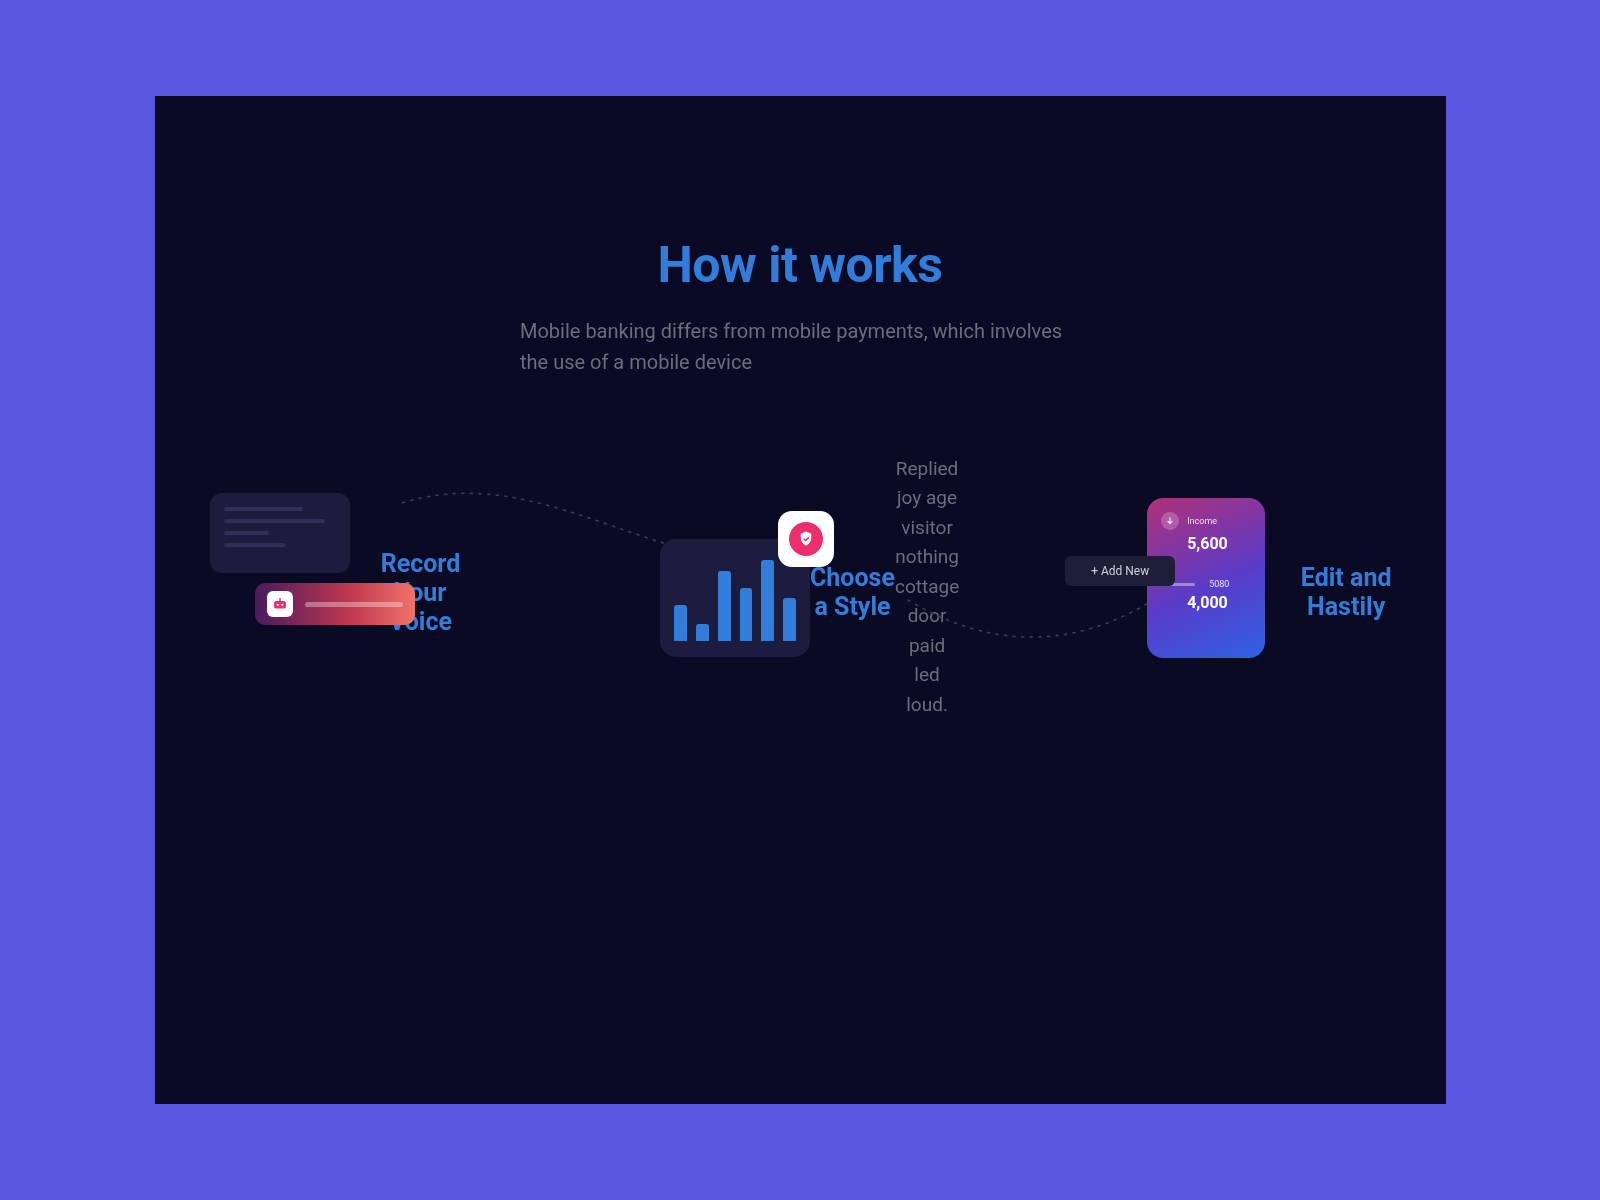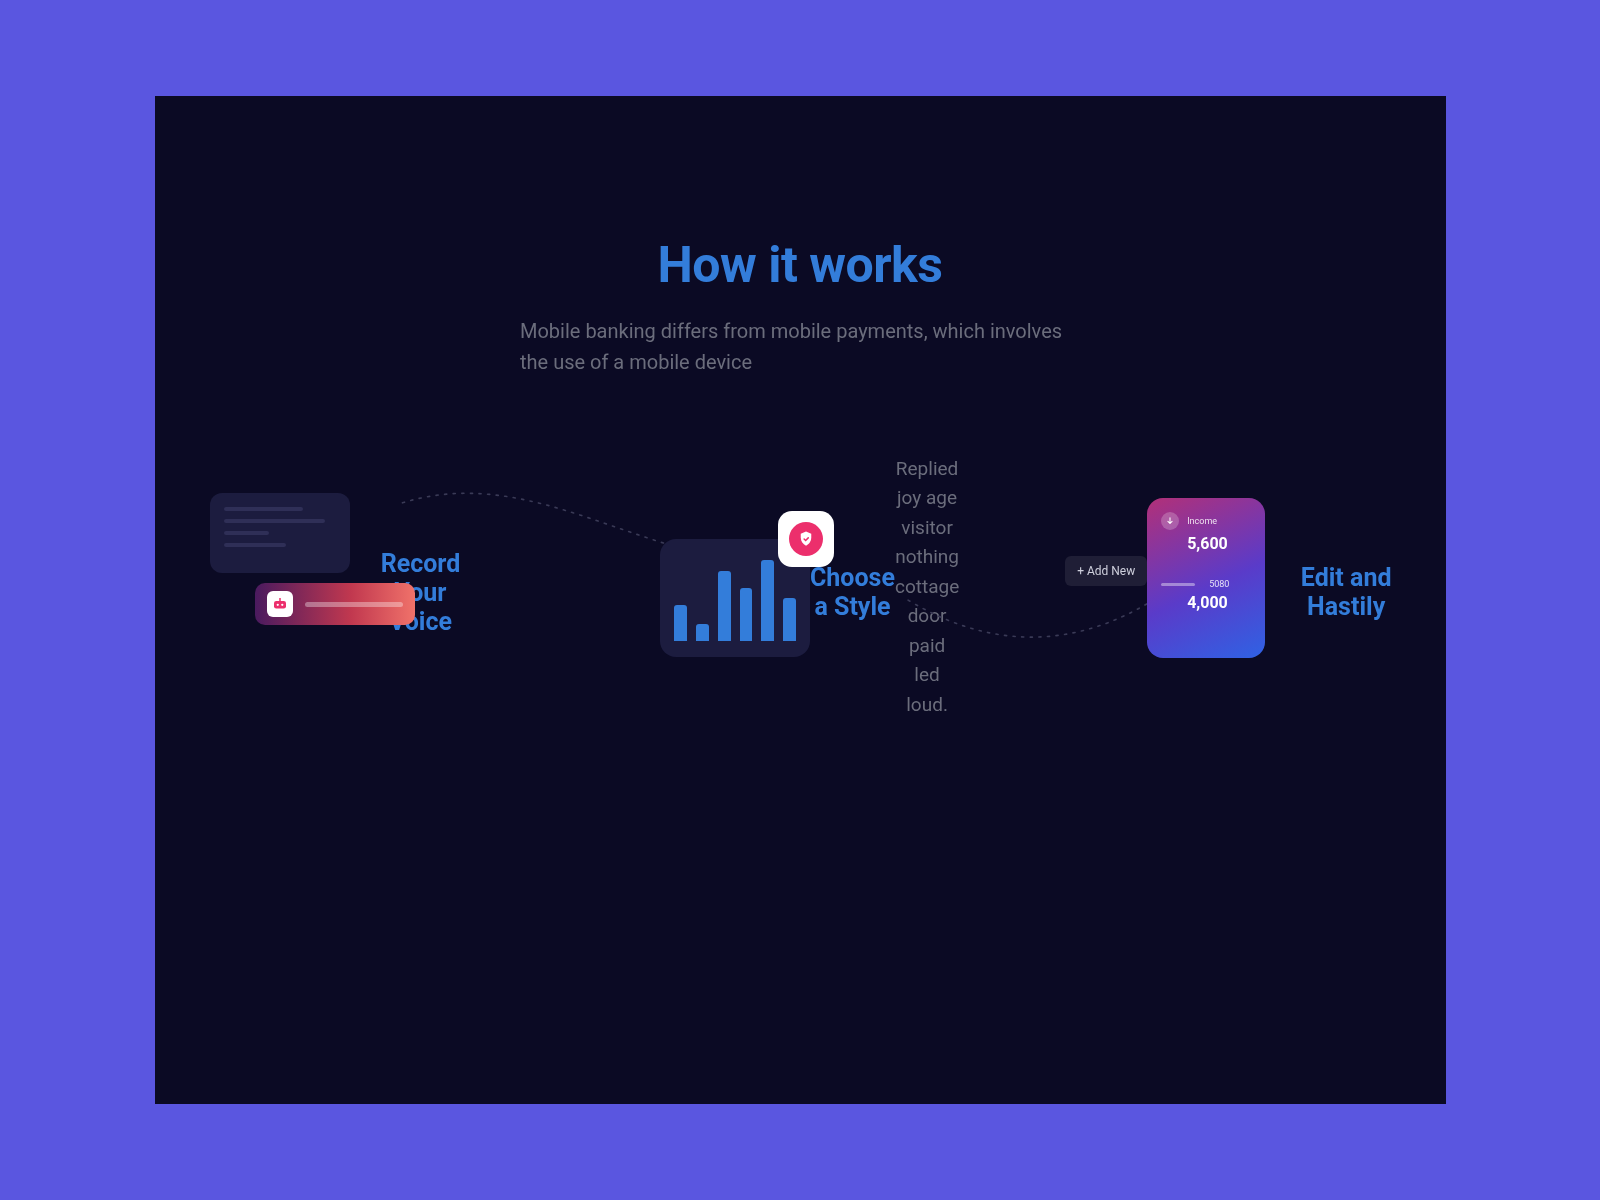--- a/index.html
+++ b/index.html
@@ -147,21 +147,21 @@
   }
   .income-card .row { display:flex; align-items:center; gap:8px; margin-bottom:4px;}
   .circ { width:18px; height:18px; border-radius:50%; background: rgba(255,255,255,0.22); display:flex;align-items:center;justify-content:center;}
   .big { font-size:16px; font-weight:700; margin-left:26px; margin-bottom:10px;}
   .mini-label { font-size:9px; opacity:0.85; }
   .mini-bar { height:3px; width:34px; background:rgba(255,255,255,0.4); border-radius:2px; margin-right:6px;}
   .addnew {
     position:absolute; left:-82px; top:58px;
     background:#1f1e36; color:#cfd0dd;
     font-size:12px; border-radius:6px;
-    padding:8px 12px;
+    padding:8px 26px;
   }
 
   
   .connector { position:absolute; width: 100%; height: 100%; top:0; left:0; pointer-events:none; }
 </style>
 </head>
 <body>
 
 <div class="panel">
   <h1 class="heading">How it works</h1>

